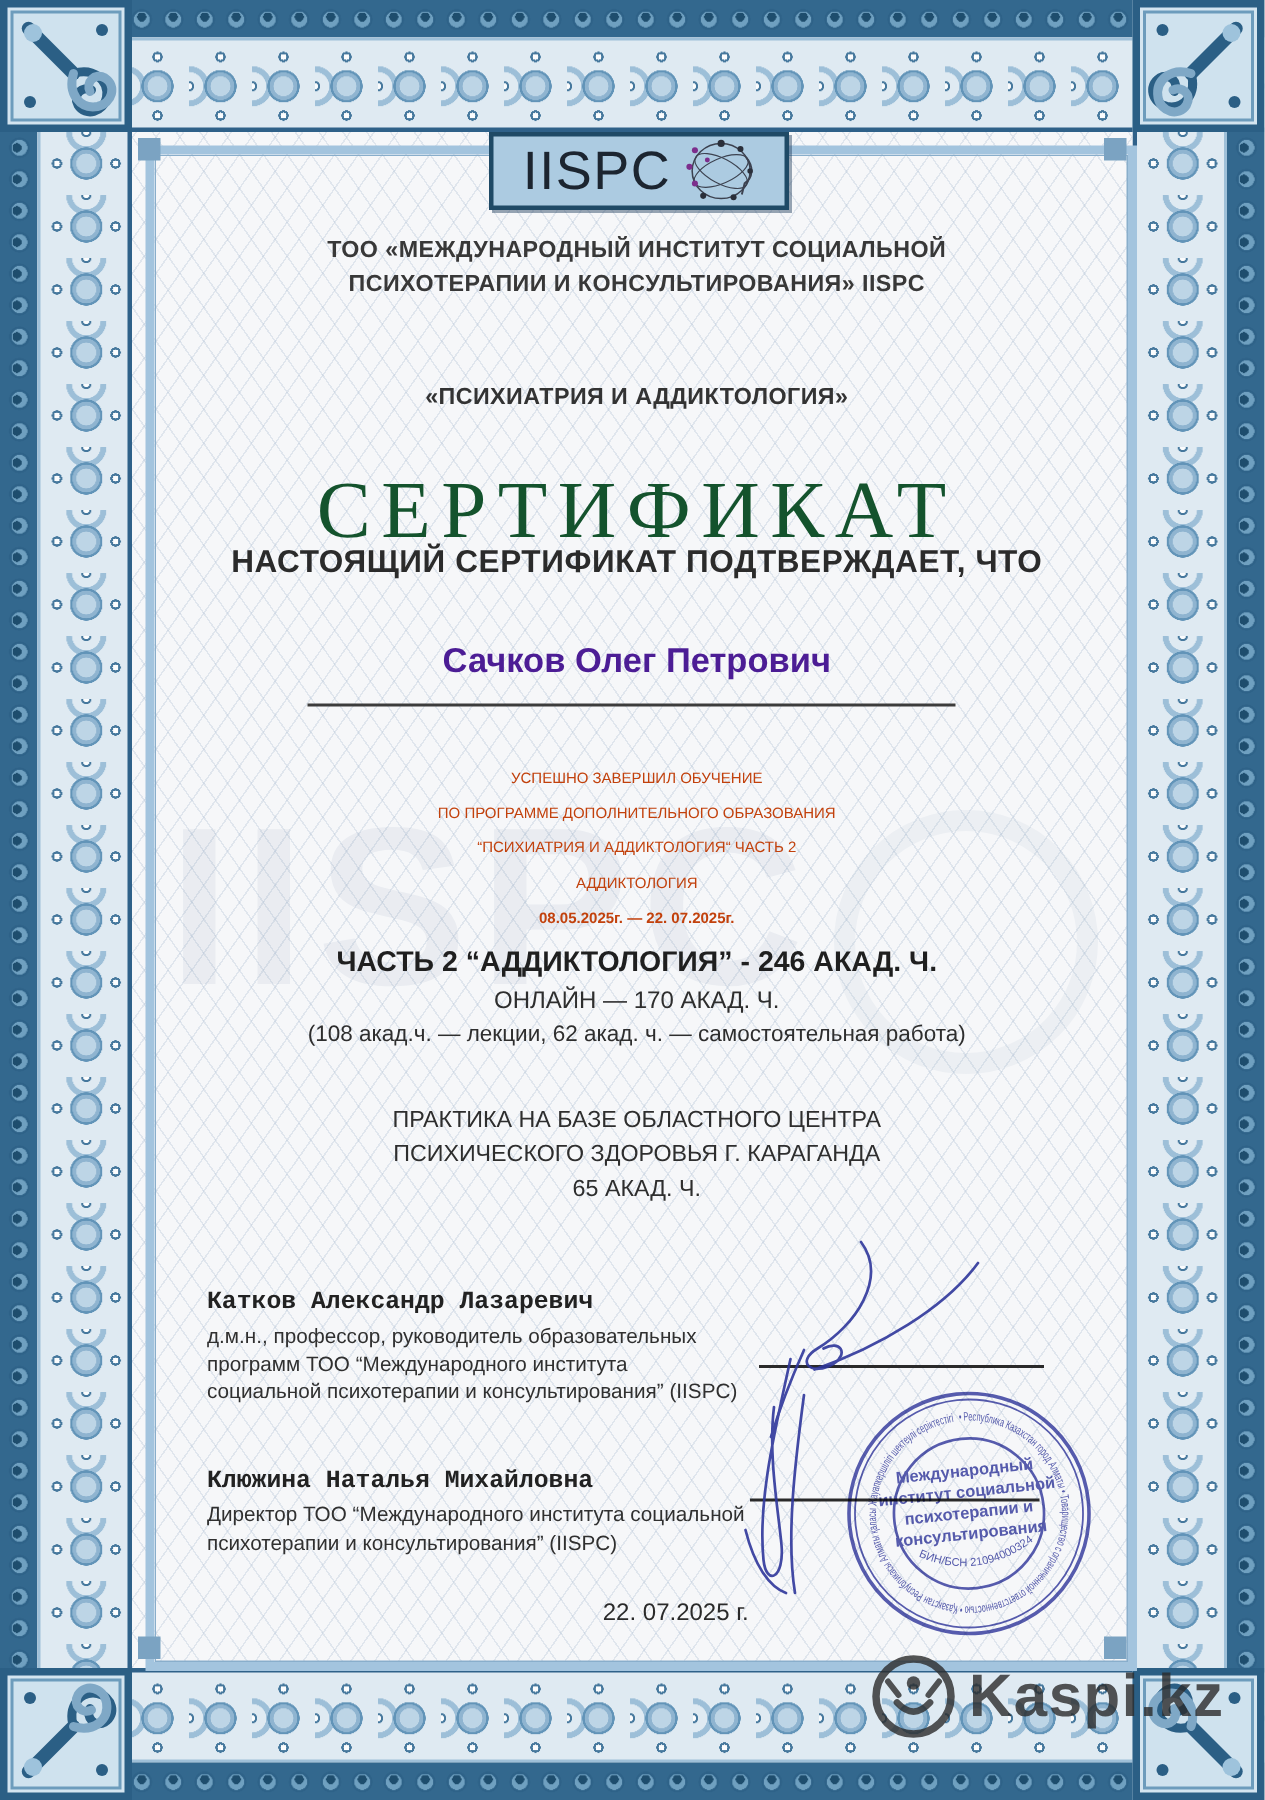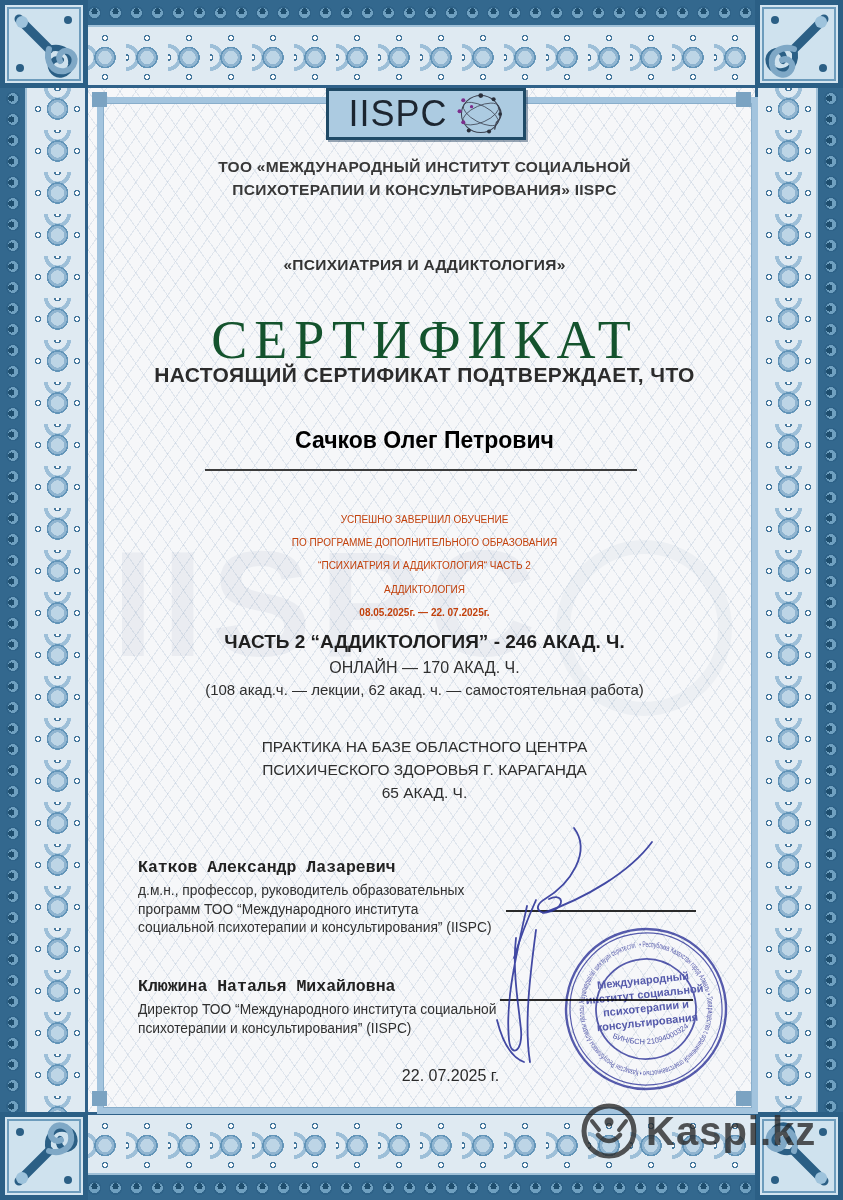--- a/index.html
+++ b/index.html
@@ -76,21 +76,21 @@
     background:#accbe1; border:3px solid #1f4a66; box-shadow:2px 2px 0 rgba(30,60,90,.45);
     display:flex; align-items:center; justify-content:center; gap:4px; box-sizing:border-box;}
   .logo-text{font-size:36px; font-weight:500; letter-spacing:1px; color:#1c2530; line-height:1;}
   
   .tline{position:absolute; left:100px; right:94px; text-align:center;}
   .org{top:155px; font-size:15.5px; font-weight:600; line-height:23px; letter-spacing:.3px; color:#383838;}
   .program{top:253px; font-size:15.5px; font-weight:600; line-height:23px; letter-spacing:.3px; color:#333;}
   .cert-title{top:311px; font-family:"Liberation Serif","DejaVu Serif",serif;
     font-size:54px; font-weight:400; letter-spacing:7px; color:#14532d; line-height:1.1;}
   .subtitle{top:363px; font-size:21px; font-weight:600; letter-spacing:.4px; color:#2b2b2b;}
-  .recipient{top:427px; font-size:23px; font-weight:700; color:#000000;}
+  .recipient{top:427px; font-size:23px; font-weight:700; color:#4c1d95;}
   .name-line{position:absolute; left:205px; top:469px; width:432px; height:2px; background:#3c3c3c;}
   .body-block{top:508px; font-size:10px; font-weight:500; line-height:23.2px; color:#c2410c;}
   .body-block .dates{font-weight:700;}
   .part-hours{top:631px; font-size:19px; font-weight:700; color:#1f1f1f;}
   .online-hours{top:659px; font-size:16px; font-weight:500;}
   .hours-detail{top:681px; font-size:15px; font-weight:400;}
   .practice{top:735px; font-size:15.5px; font-weight:500; line-height:23px;}
   .sig-block{position:absolute; left:138px; width:380px;}
   .sig-name{font-size:16.5px; font-weight:700; color:#222;font-family:Liberation Mono, monospace;}
   .sig-role{font-size:13.8px; font-weight:400; line-height:18.5px; color:#303030; margin-top:5px;}

